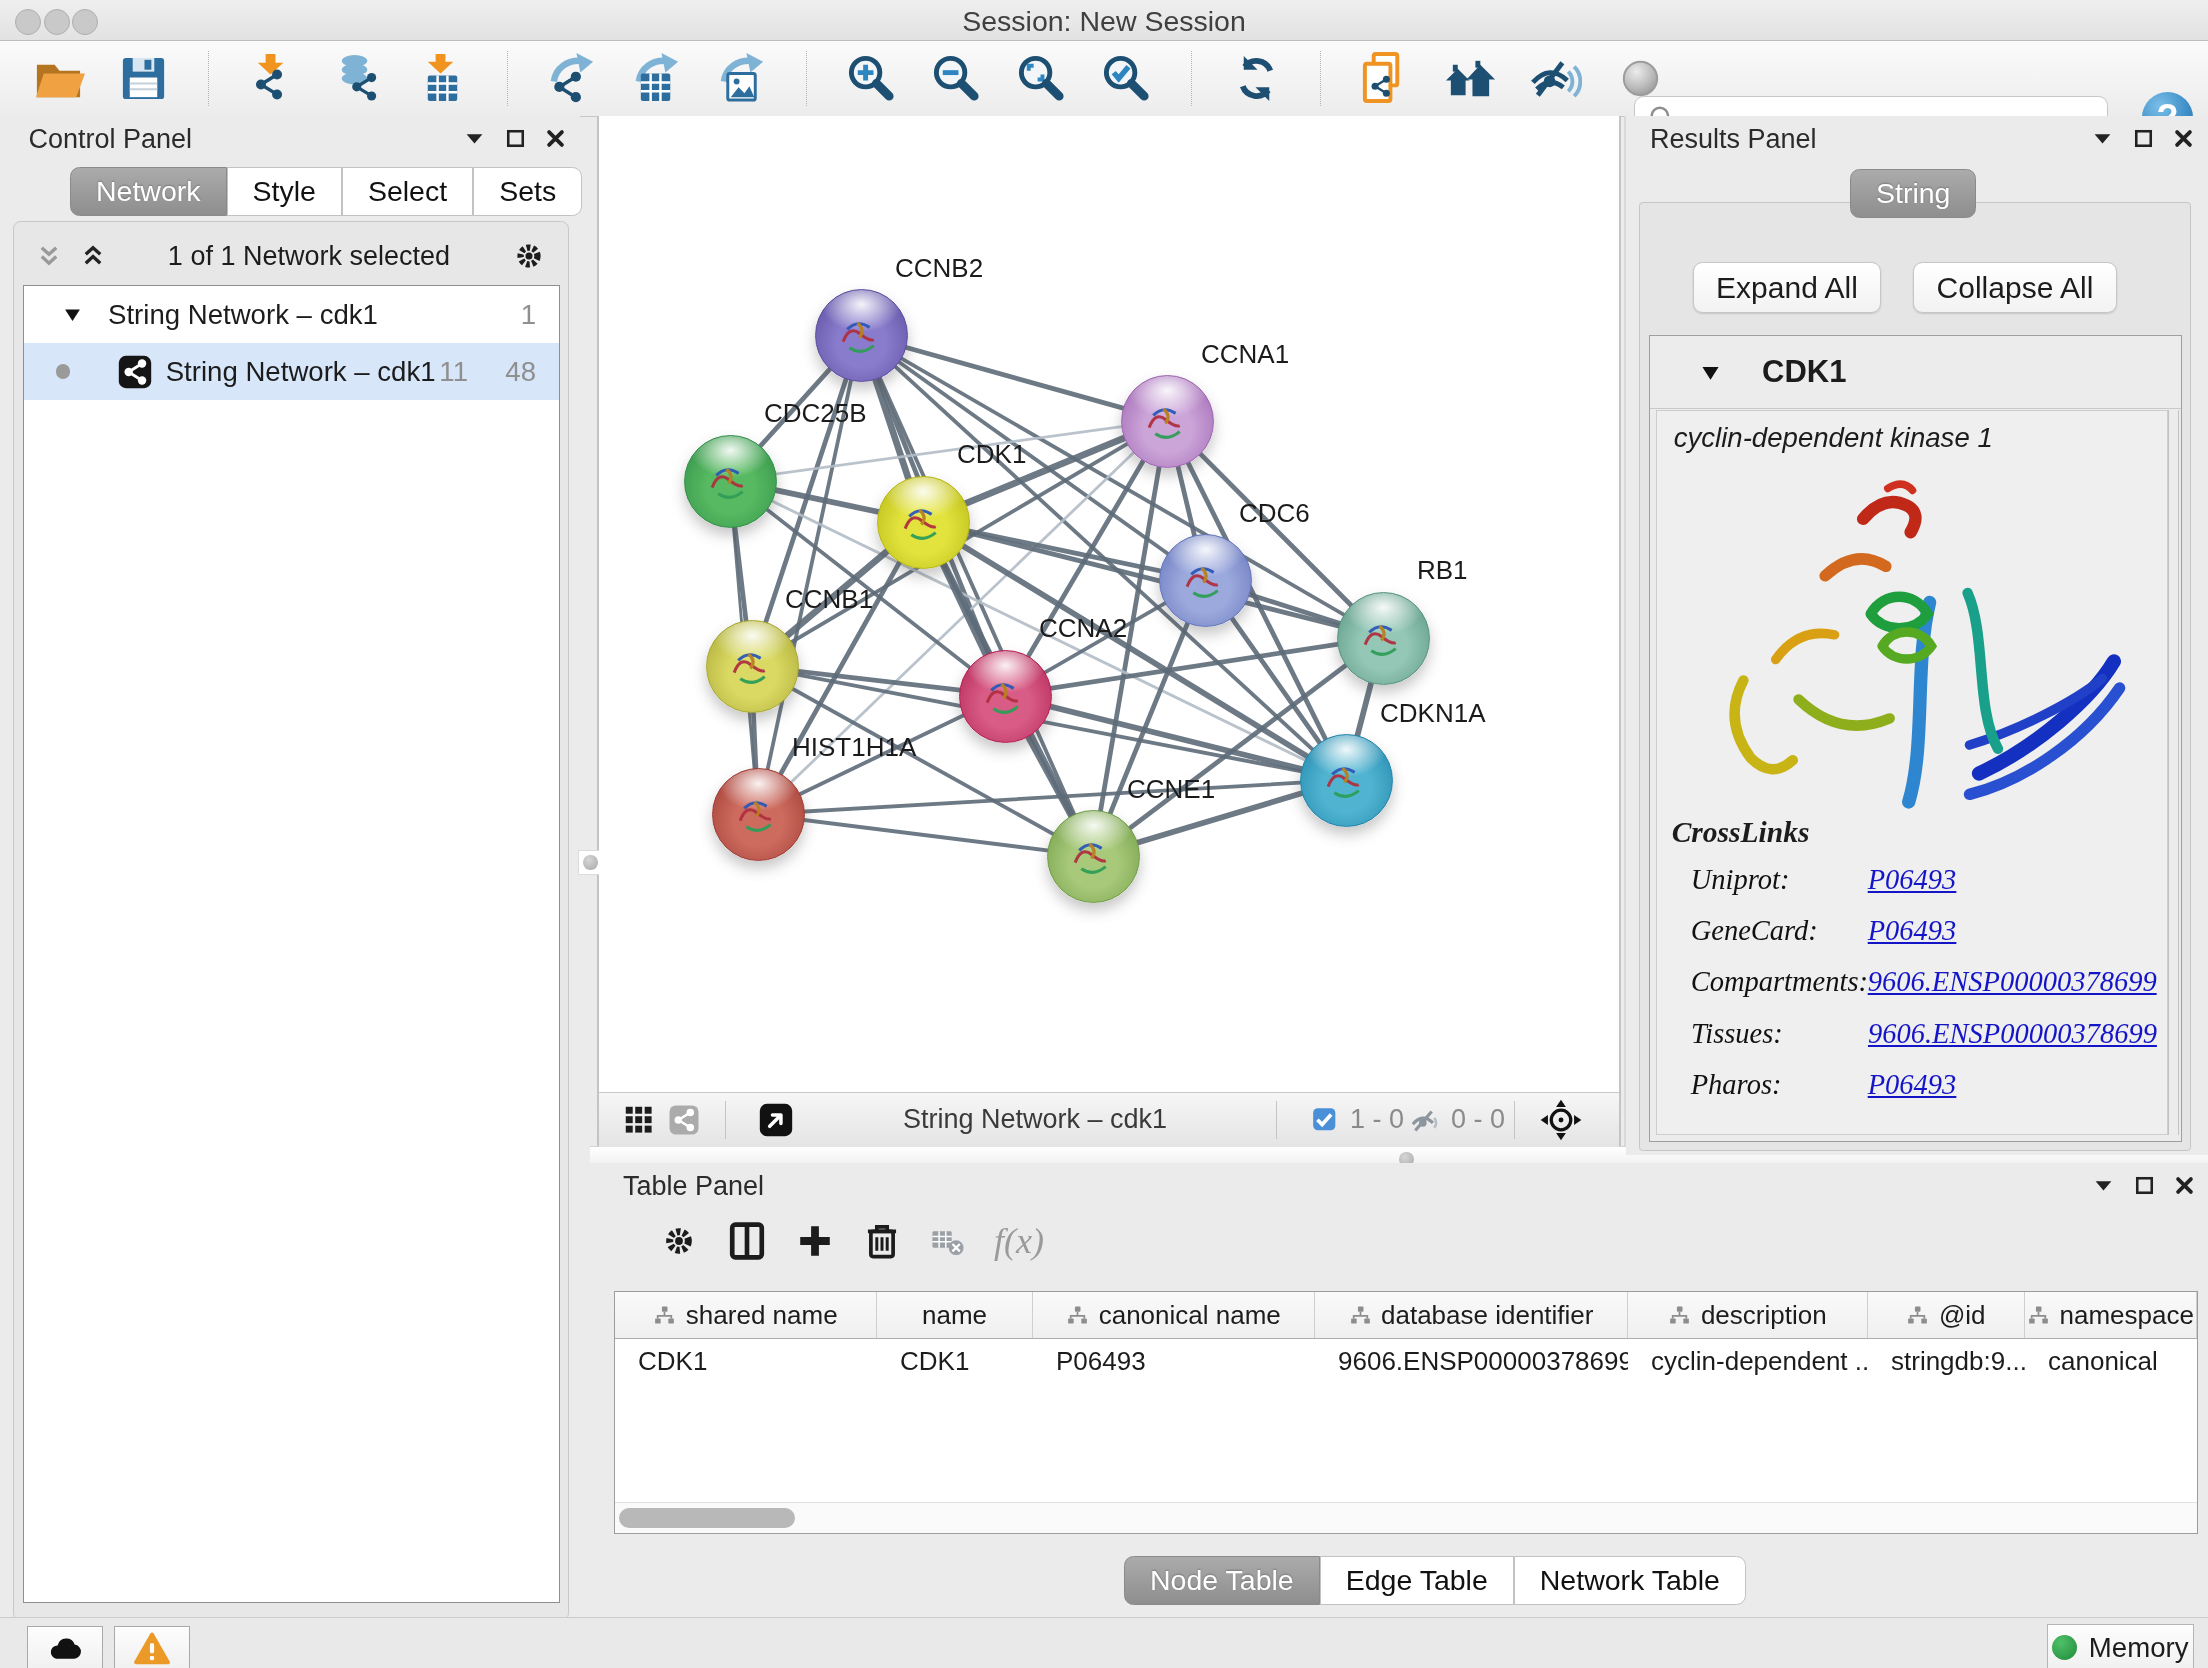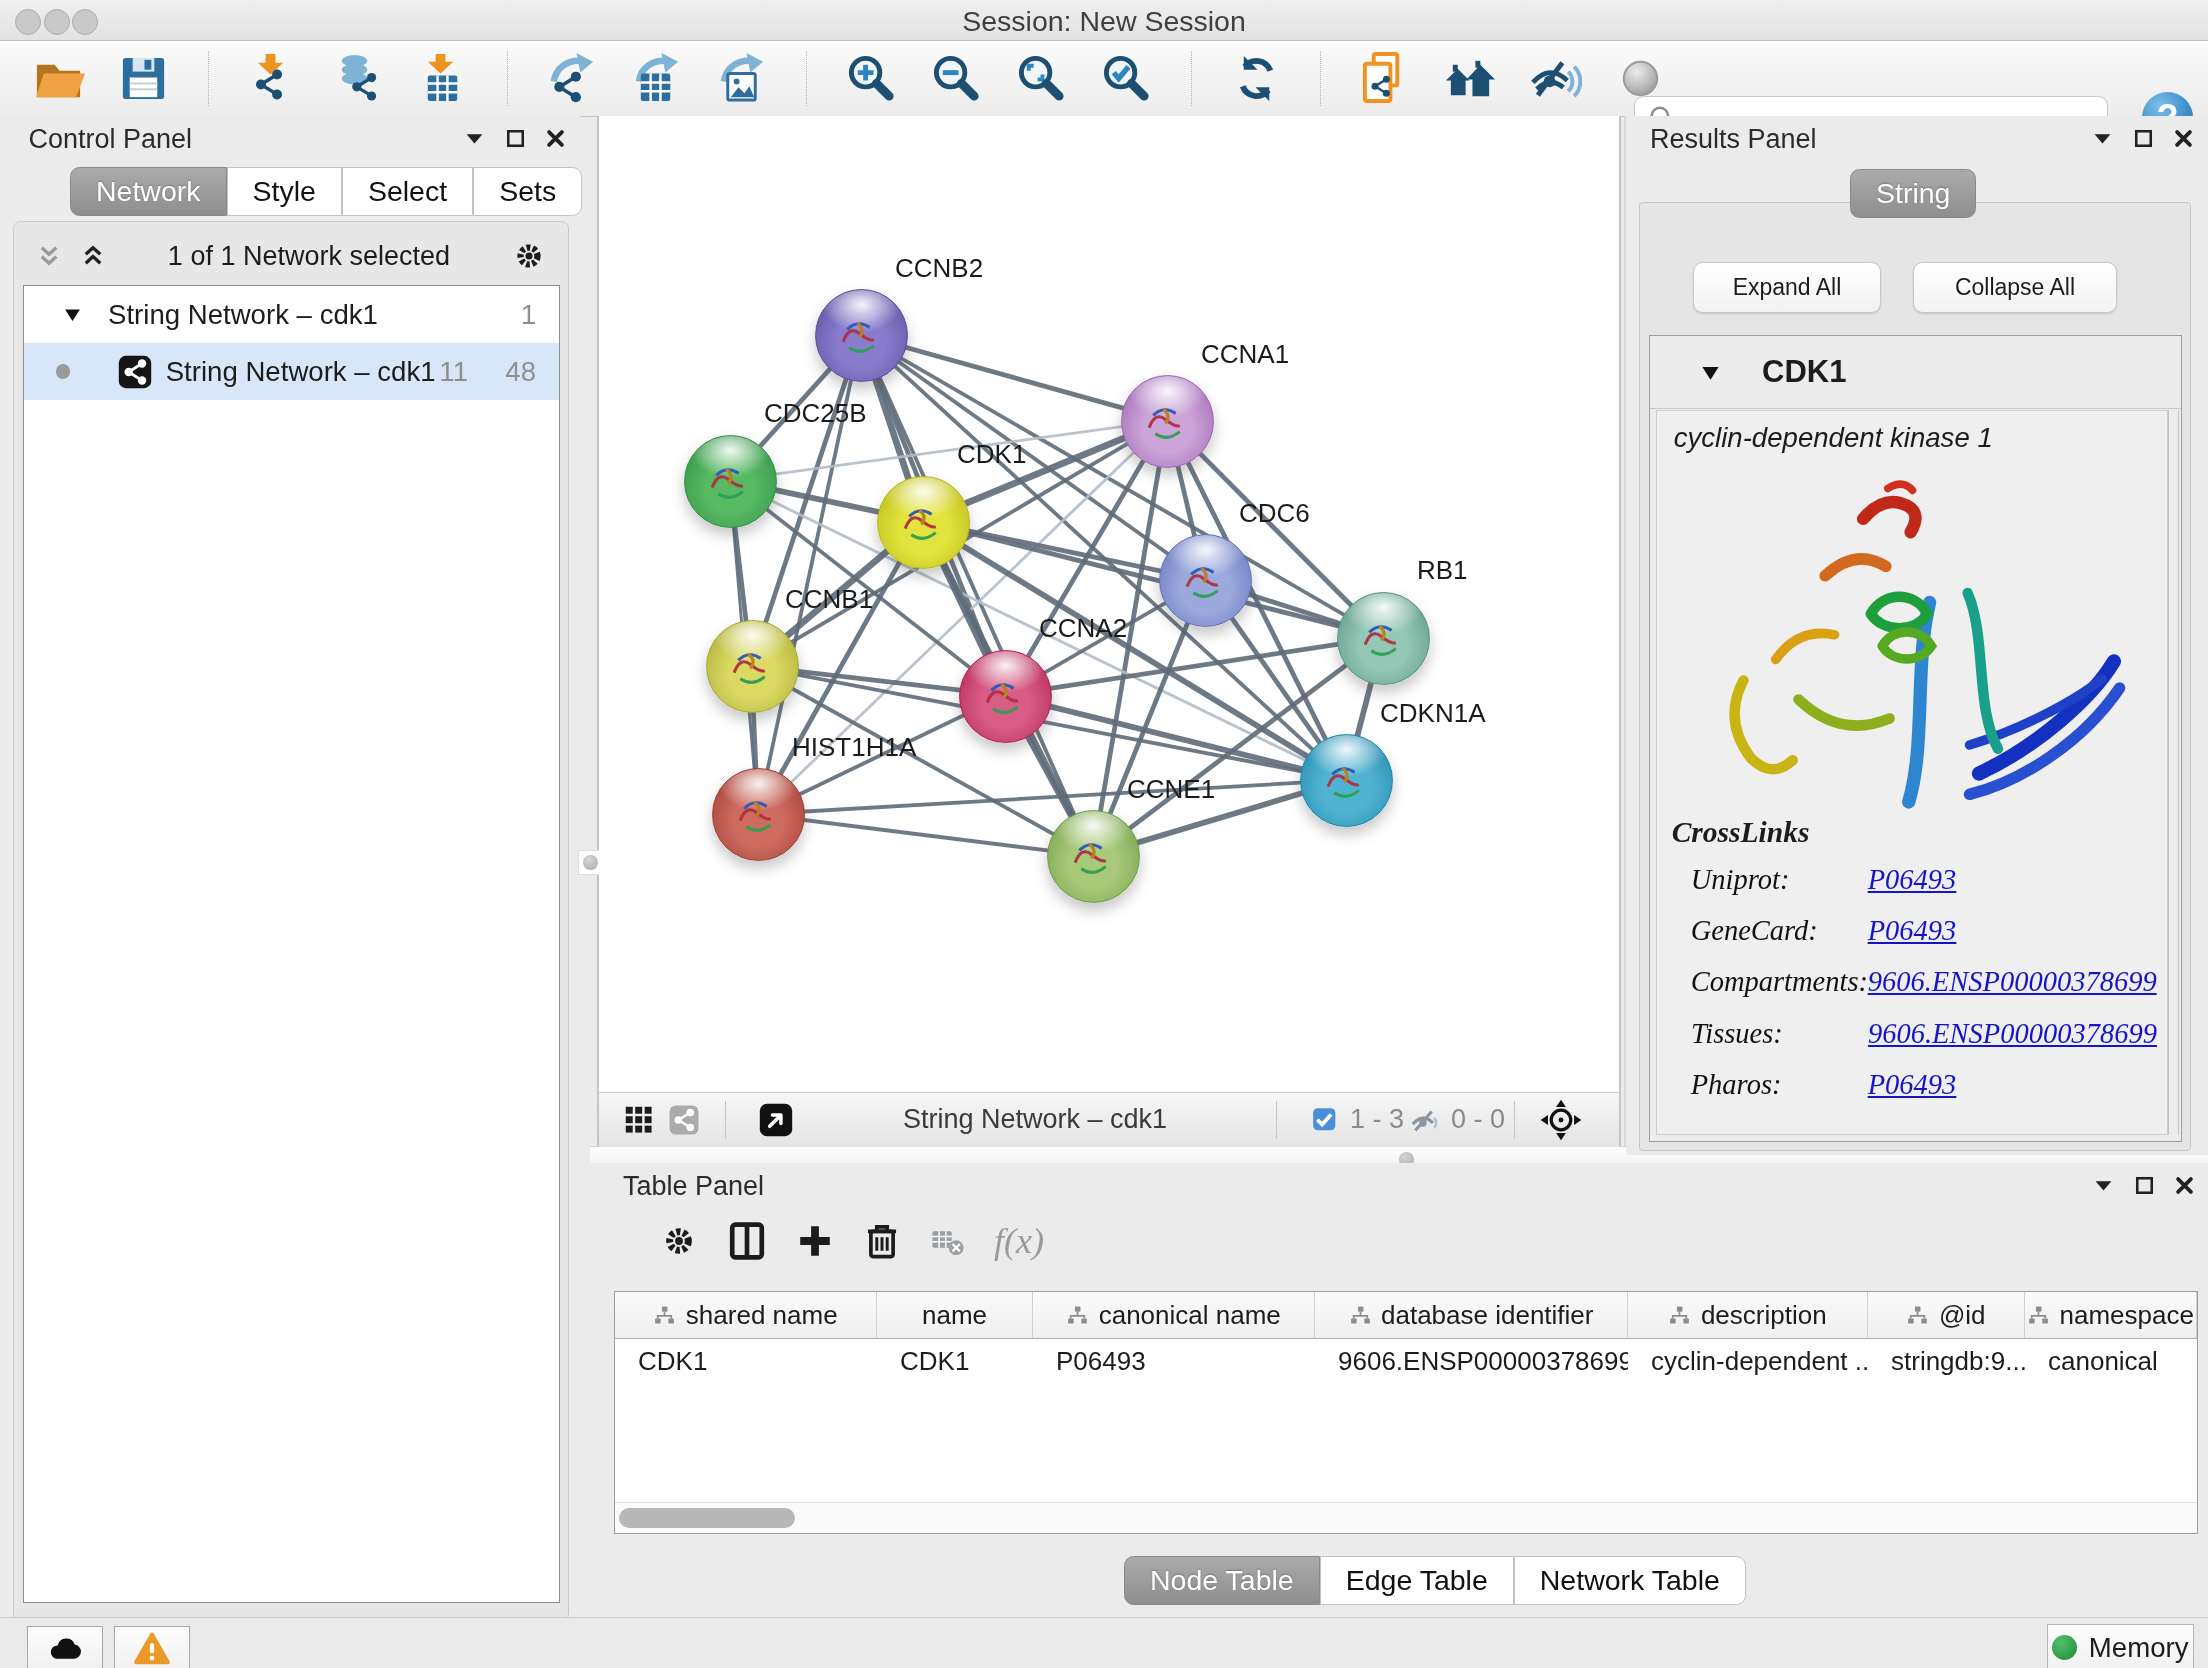--- a/index.html
+++ b/index.html
@@ -65,21 +65,21 @@
     background:linear-gradient(#f6f6f6,#e4e4e4);border-top:1px solid #c9c9c9;}
   .ntsep{position:absolute;top:7.6px;width:1px;height:38px;background:#c4c4c4;}
   .nt-txt{position:absolute;top:11.4px;font-size:27px;color:#3a3a3a;white-space:nowrap;}
   .nt-cnt{color:#8a8a8a;}
   
   #results-panel{position:absolute;left:1626px;top:116px;width:582px;height:1039px;background:#ebebeb;}
   #rp-tab{position:absolute;left:224px;top:53px;z-index:3;border-radius:9.5px;}
   #rp-box{position:absolute;left:13.3px;top:86px;width:550px;height:947px;background:#e5e5e5;
     border:1px solid #c5c5c5;border-radius:3.8px;}
   .rp-btn{position:absolute;height:49px;background:linear-gradient(#ffffff,#f2f2f2);
-    border:1px solid #c6c6c6;border-radius:9.5px;font-size:23px;display:flex;align-items:center;
+    border:1px solid #c6c6c6;border-radius:9.5px;font-size:30px;display:flex;align-items:center;
     justify-content:center;box-shadow:0 1px 1.9px rgba(0,0,0,.15);}
   #rp-section{position:absolute;left:23px;top:219px;width:531px;height:805px;background:#ececec;
     border:1.9px solid #9f9f9f;}
   #rp-sec-head{position:absolute;left:0;top:0;right:0;height:72px;border-bottom:1px solid #c9c9c9;
     display:flex;align-items:center;}
   #rp-detail{position:absolute;left:5.7px;top:74px;right:13.3px;bottom:5.7px;background:#efefef;
     border:1px solid #cdcdcd;overflow:hidden;font-style:italic;}
   #rp-scroll{position:absolute;right:1.9px;top:74px;bottom:5.7px;width:9.5px;
     border-left:1.9px solid #c2c2c2;border-right:1.9px solid #c2c2c2;}
   .xl{font-family:"Liberation Serif","DejaVu Serif",serif;}
@@ -632,21 +632,21 @@
         </svg>
       </span>
     <span class="nt-txt" style="left:304px">String Network – cdk1</span>
     <span class="ntsep" style="left:677px"></span>
     <span class="icn" style="position:absolute;left:711px;top:12.4px;width:28.5px;height:28.5px">
         <svg viewBox="0 0 54 54">
           <rect x="6" y="6" width="42" height="42" rx="9" fill="#4a90d9"></rect>
           <path d="M14 28l9 9 17-19" stroke="#fff" stroke-width="7" fill="none"></path>
         </svg>
       </span>
-    <span class="nt-txt nt-cnt" style="left:751px">1 - 3</span>
+    <span class="nt-txt nt-cnt" style="left:751px">1 - 0</span>
     <span class="icn" style="position:absolute;left:810px;top:10.5px;width:34px;height:34px">
         <svg viewBox="0 0 54 54">
           <path d="M6 32q16-18 32-2" fill="none" stroke="#8d959e" stroke-width="5"></path>
           <circle cx="22" cy="30" r="6" fill="#8d959e"></circle>
           <path d="M10 42L36 12" stroke="#8d959e" stroke-width="5"></path>
           <path d="M40 22a12 12 0 010 16" fill="none" stroke="#b8bec5" stroke-width="4"></path>
         </svg>
       </span>
     <span class="nt-txt nt-cnt" style="left:852px">0 - 0</span>
     <span class="ntsep" style="left:915px"></span>

